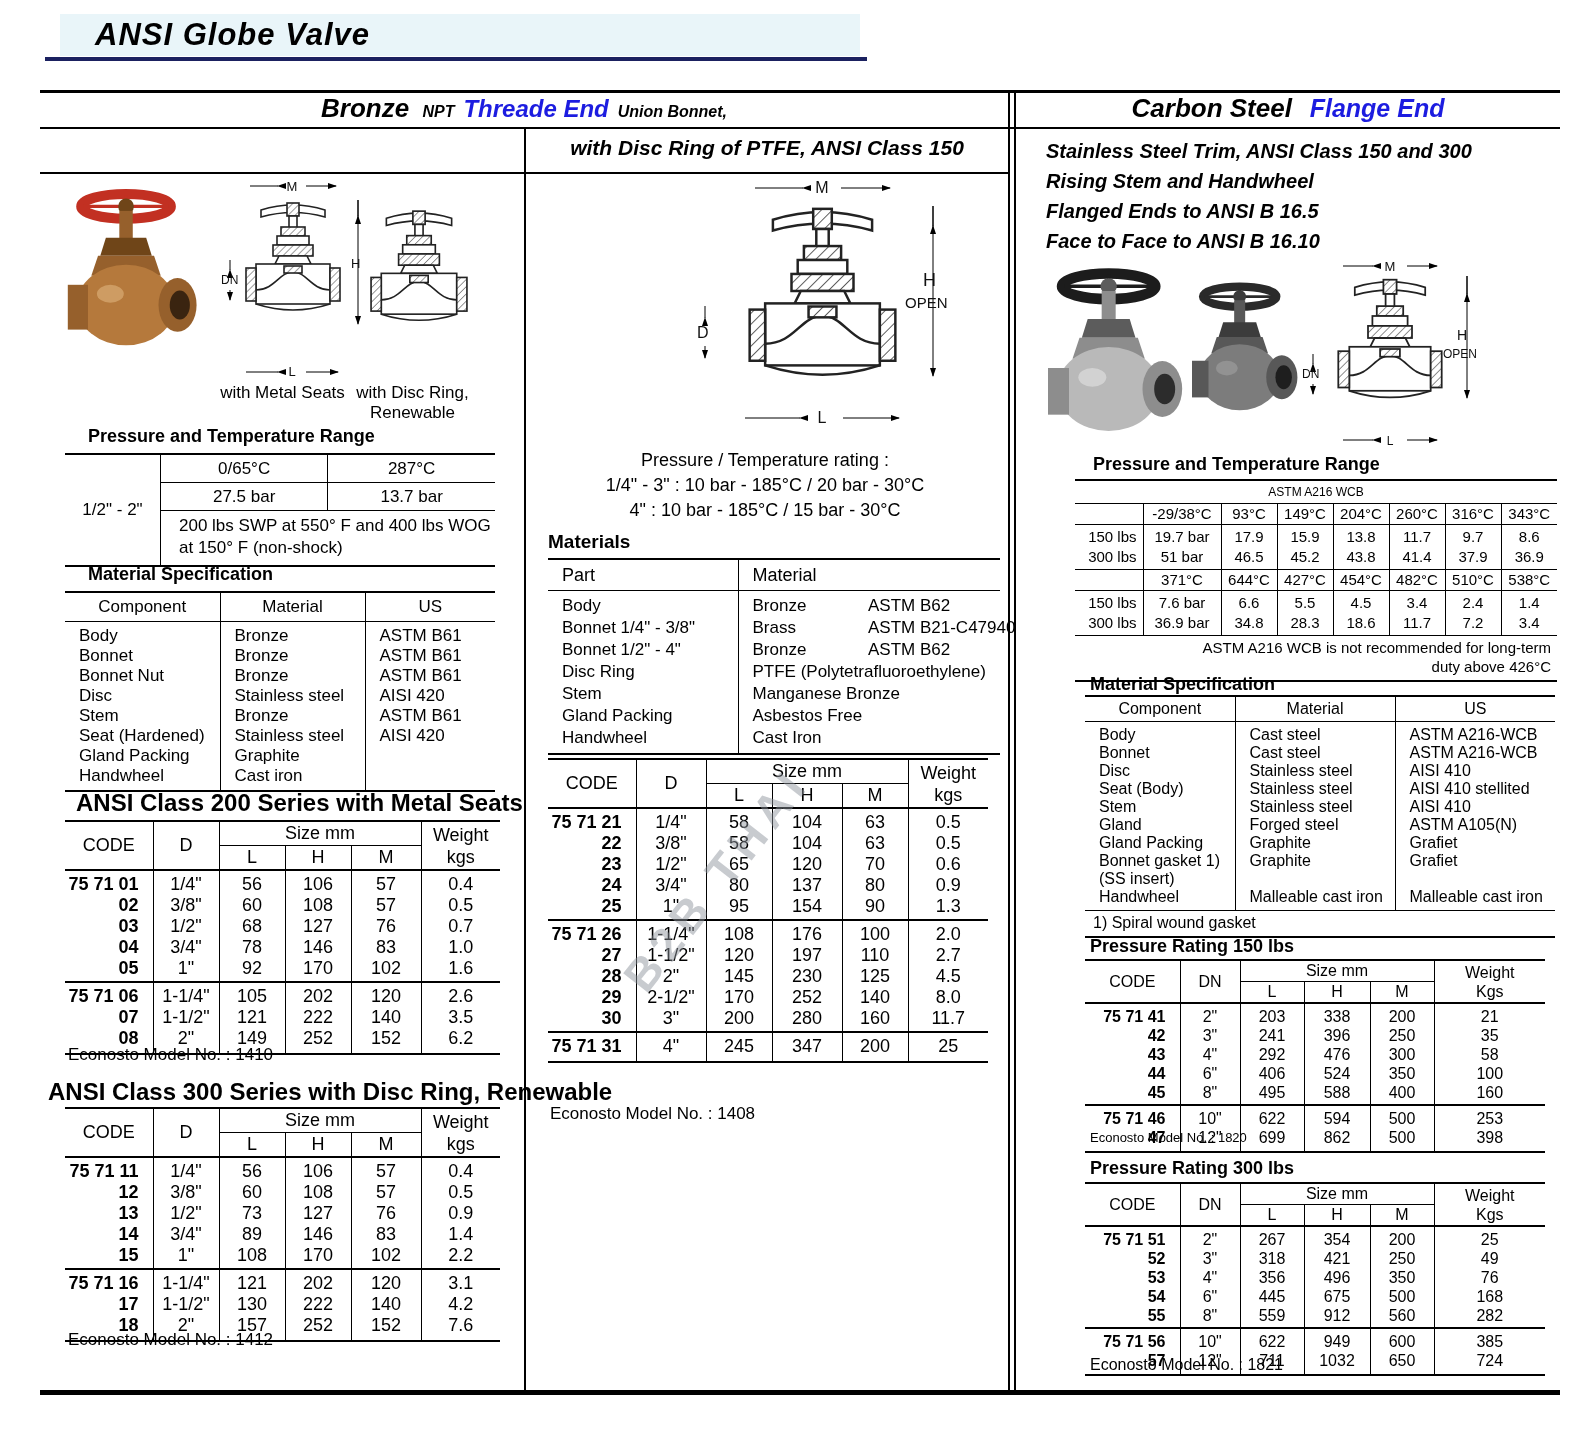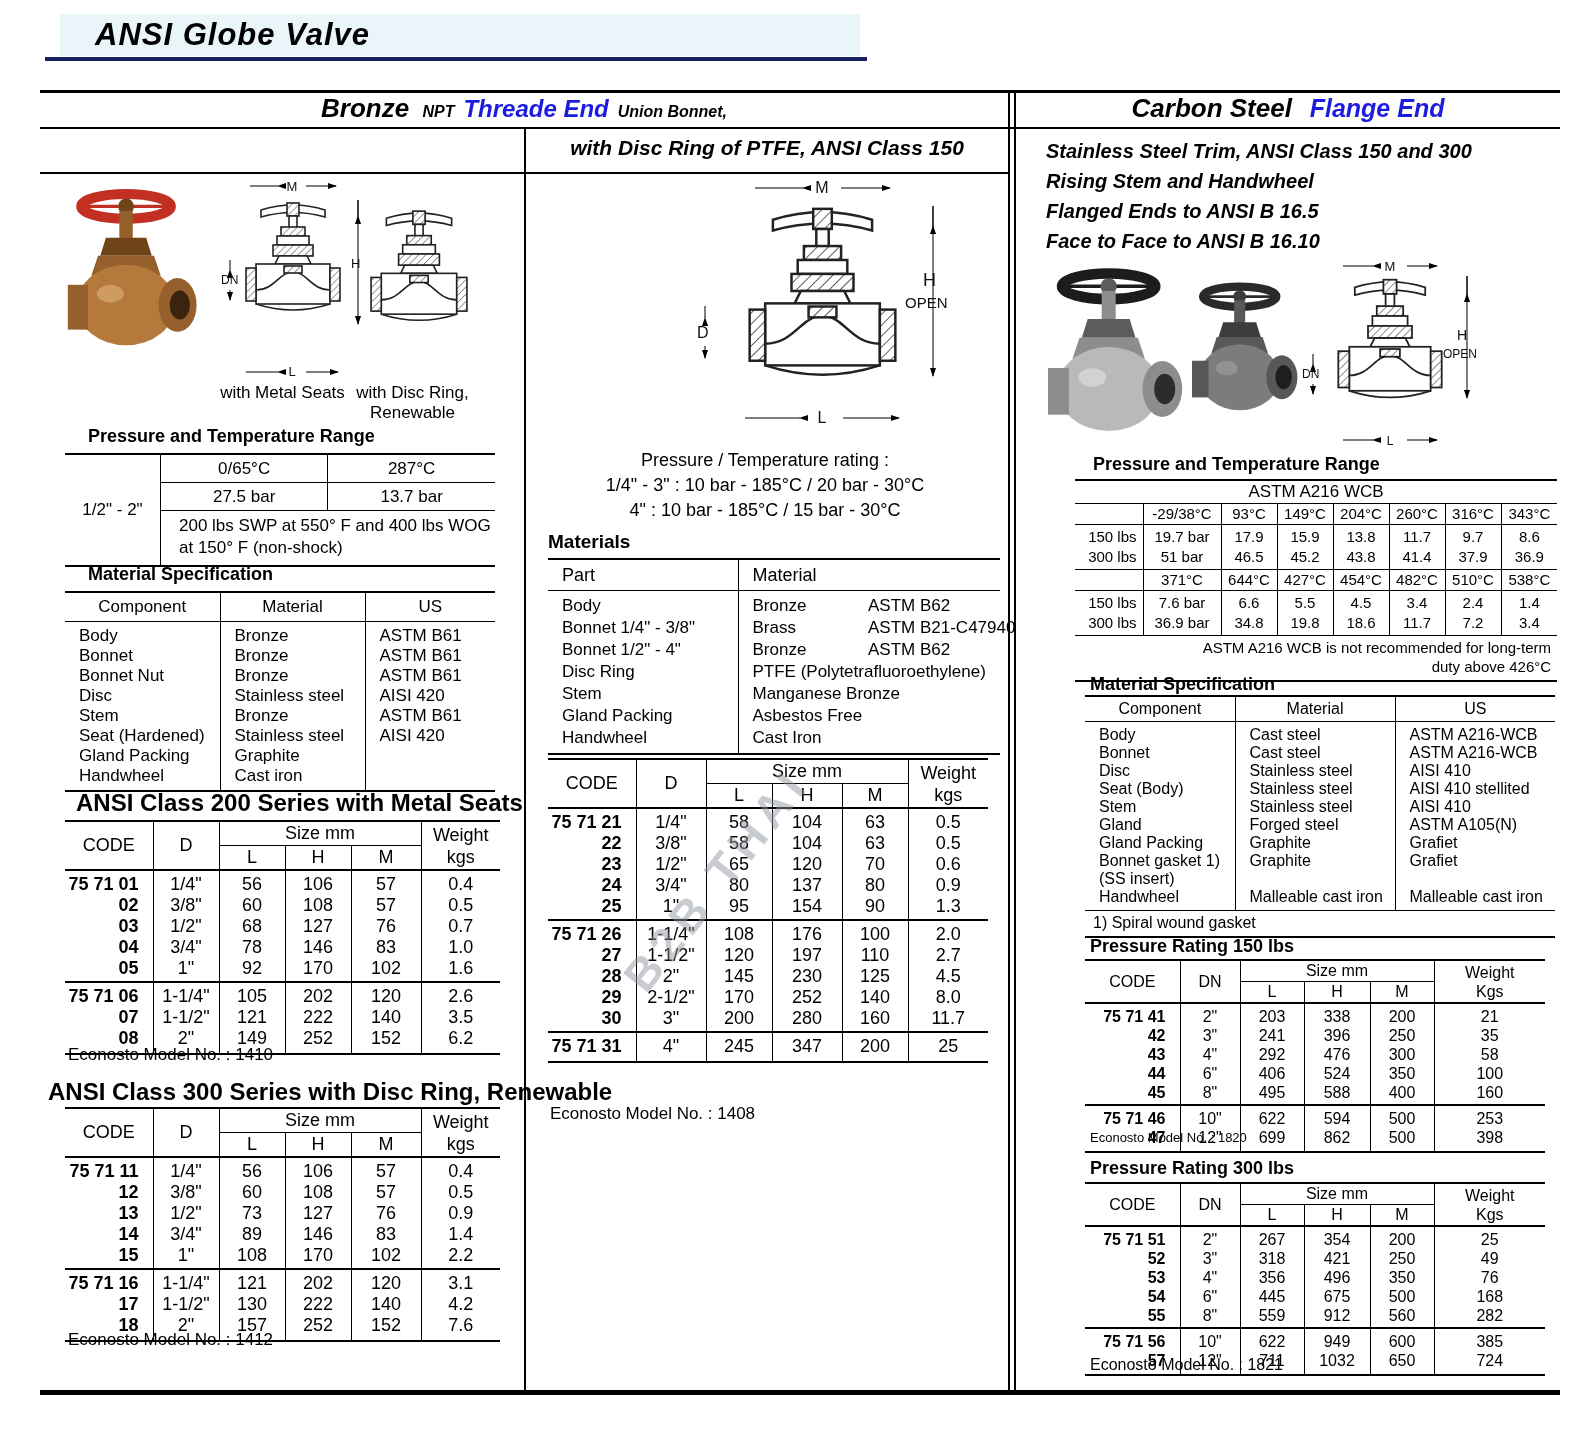--- a/index.html
+++ b/index.html
@@ -64,21 +64,21 @@
   
   .mm{font-size:17px;line-height:22px}
   .mm th{font-weight:normal;text-align:left;border-top:2px solid #000;border-bottom:1px solid #000;height:30px;padding-left:14px;font-size:18px}
   .mm th:first-child,.mm td:first-child{border-right:1px solid #000}
   .mm td{white-space:nowrap;padding-left:14px}
   .mm td:nth-child(3){padding-left:0}
   .mm tbody tr:first-child td{padding-top:4px}
   .mm tbody tr:last-child td{border-bottom:2px solid #000;padding-bottom:4px}
   
   .ptr{font-size:15px;text-align:center}
-  .ptr .astm{border-top:2px solid #000;border-bottom:1px solid #000;line-height:22px;font-size:17px;font-weight:normal}
+  .ptr .astm{border-top:2px solid #000;border-bottom:1px solid #000;line-height:22px;font-size:12px;font-weight:normal}
   .ptr tbody td{line-height:20px}
   .ptr tbody td:not(:first-child){border-left:1px solid #000}
   .ptr tbody.trow td{border-bottom:1px solid #000}
   .ptr tbody.band tr:first-child td{padding-top:2px}
   .ptr tbody.band tr:last-child td{border-bottom:1px solid #000;padding-bottom:2px}
   .ptr td:first-child{text-align:right;padding-right:6px}
   .ptr tfoot td{border-bottom:2px solid #000;text-align:left;padding:2px 0 4px 58px;line-height:19px}
   .ptlines{position:absolute;text-align:center;font-size:18px;line-height:25px}
   .wm{position:absolute;left:655px;top:948px;font-size:46px;font-weight:bold;color:#8d939c;opacity:.48;
       transform:rotate(-52deg);transform-origin:left bottom;letter-spacing:7px;white-space:nowrap}
@@ -772,21 +772,21 @@
             <td>5.5</td>
             <td>4.5</td>
             <td>3.4</td>
             <td>2.4</td>
             <td>1.4</td>
           </tr>
           <tr>
             <td>300 lbs</td>
             <td>36.9 bar</td>
             <td>34.8</td>
-            <td>19.8</td>
+            <td>28.3</td>
             <td>18.6</td>
             <td>11.7</td>
             <td>7.2</td>
             <td>3.4</td>
           </tr>
         </tbody>
       <tfoot>
         <tr>
           <td colspan="8">
             <div>ASTM A216 WCB is not recommended for long-term</div>

